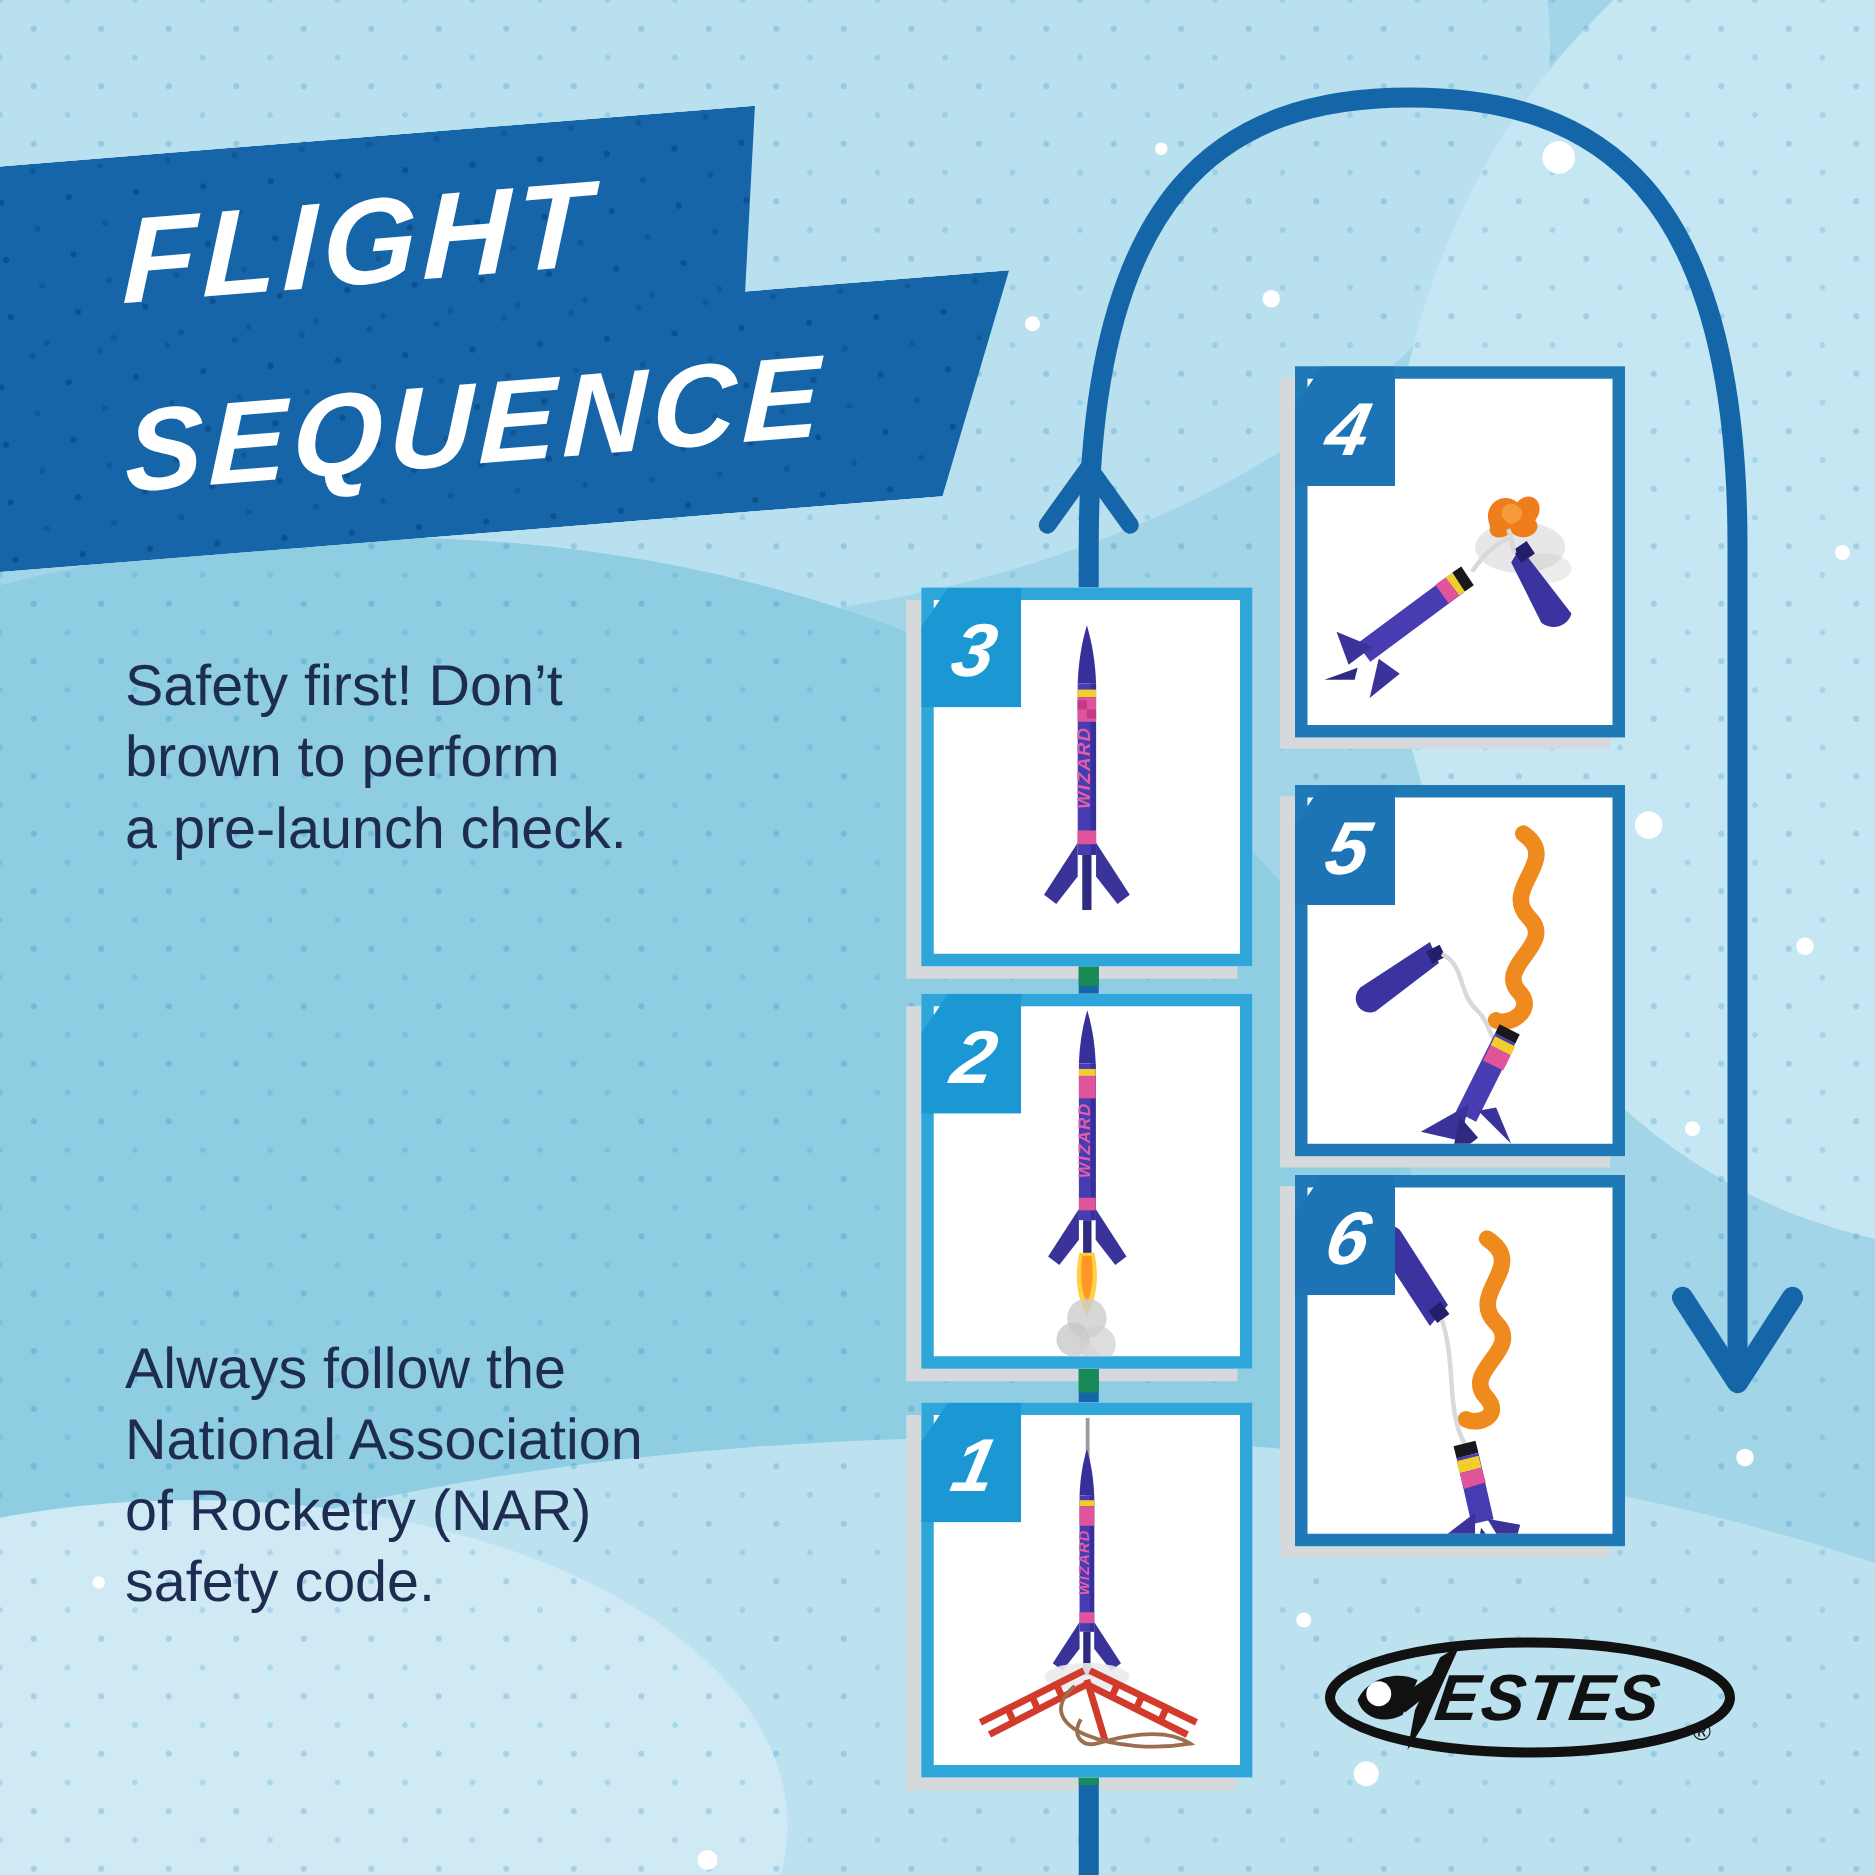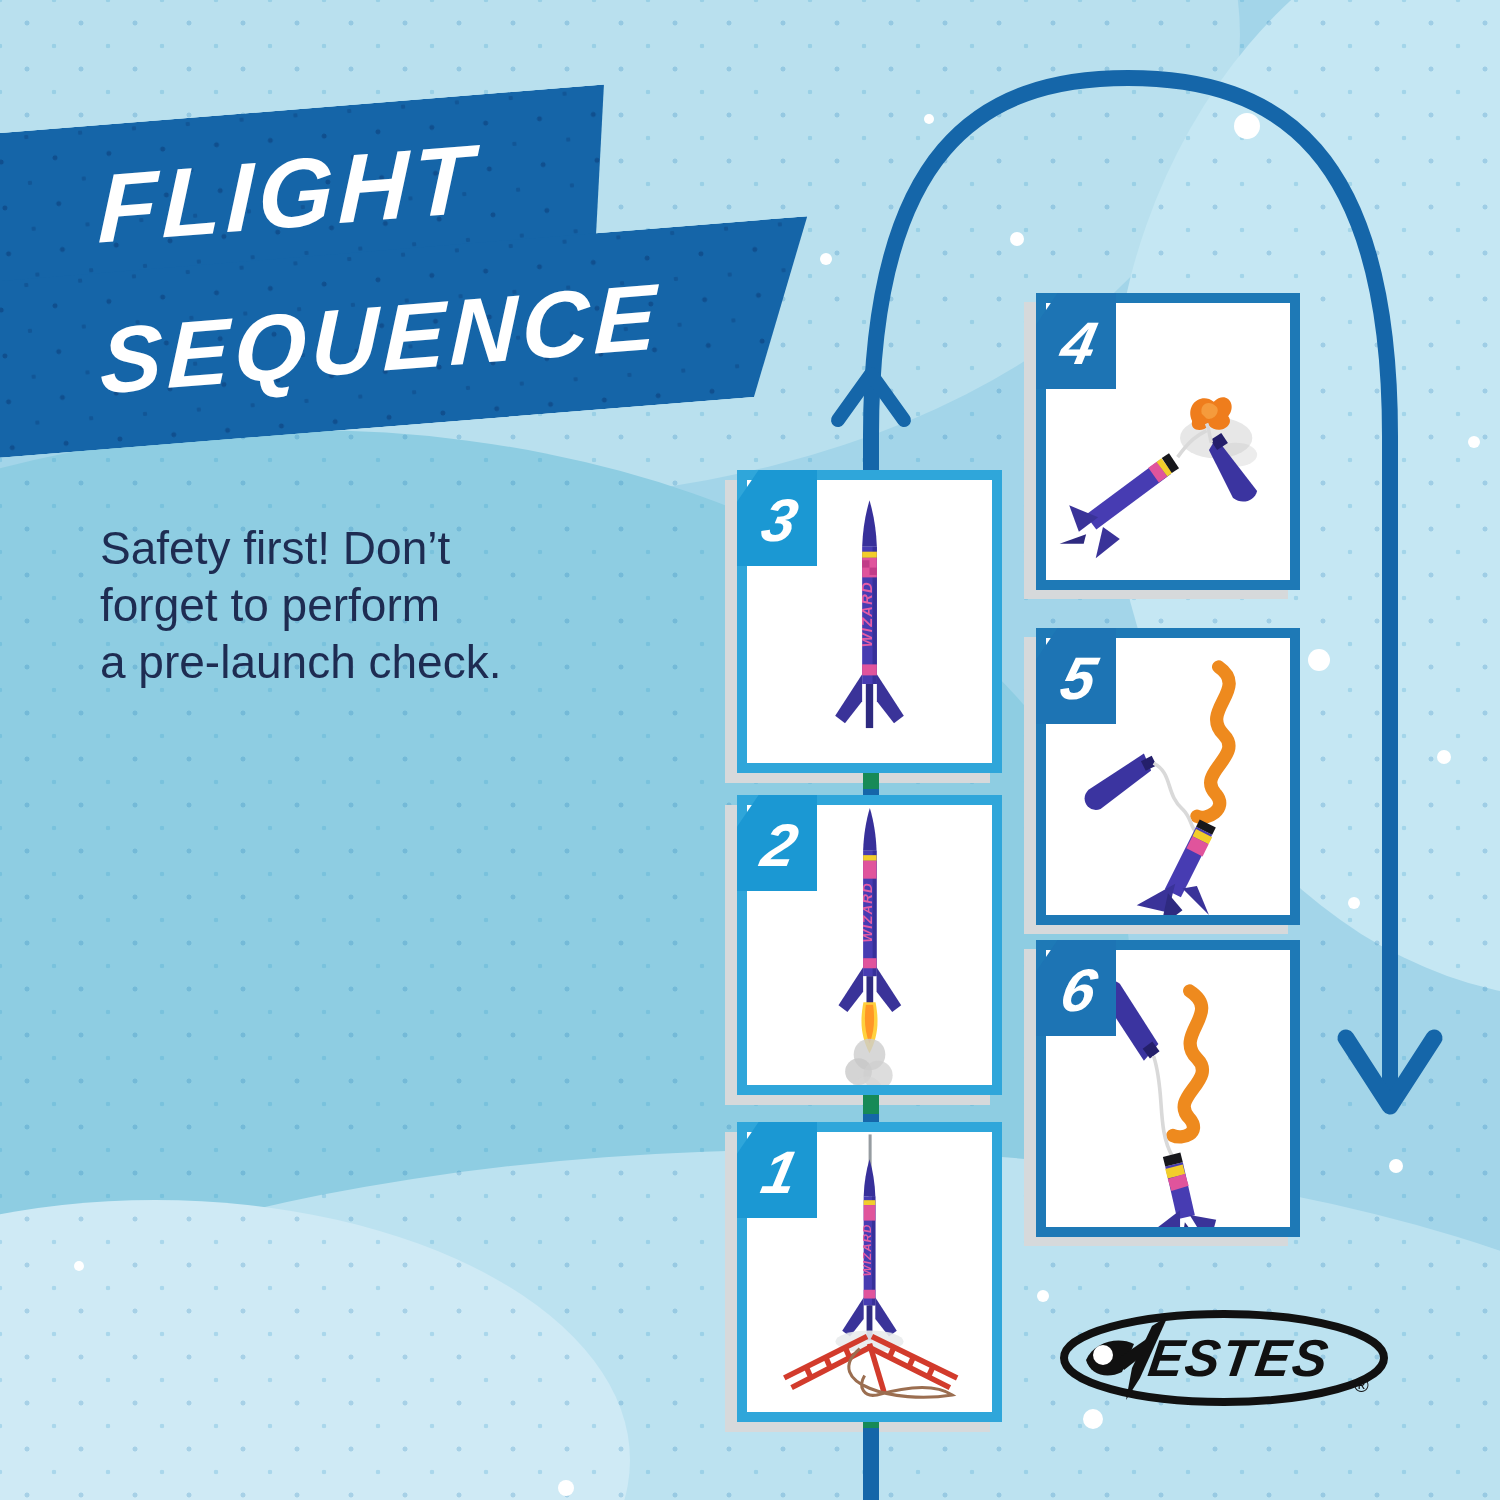--- a/index.html
+++ b/index.html
@@ -82,22 +82,26 @@
   <div class="fold fold2"></div>
 
   <div class="banner banner1">
     <span class="ttl">FLIGHT</span>
   </div>
   <div class="banner banner2">
     <span class="ttl">SEQUENCE</span>
   </div>
 
   <div class="para" style="top:520px;">Safety first! Don’t
-forget to perform
+brown to perform
 a pre-launch check.</div>
+  <div class="para" style="top:1066px;">Always follow the
+National Association
+of Rocketry (NAR)
+safety code.</div>
 
   <div class="shadow" style="left:725px;top:480px;width:265px;height:303px;"></div>
   <div class="shadow" style="left:725px;top:805px;width:265px;height:300px;"></div>
   <div class="shadow" style="left:725px;top:1132px;width:265px;height:300px;"></div>
   <div class="shadow" style="left:1024px;top:302px;width:264px;height:297px;"></div>
   <div class="shadow" style="left:1024px;top:637px;width:264px;height:297px;"></div>
   <div class="shadow" style="left:1024px;top:949px;width:264px;height:297px;"></div>
 
   <svg class="arrows" width="1500" height="1500" viewBox="0 0 1500 1500">
     <path d="M 871 1500 L 871 436 C 871 150 980 78 1128 78 C 1278 78 1390 150 1390 436 L 1390 1098" fill="none" stroke="#1566a9" stroke-width="16"></path>

